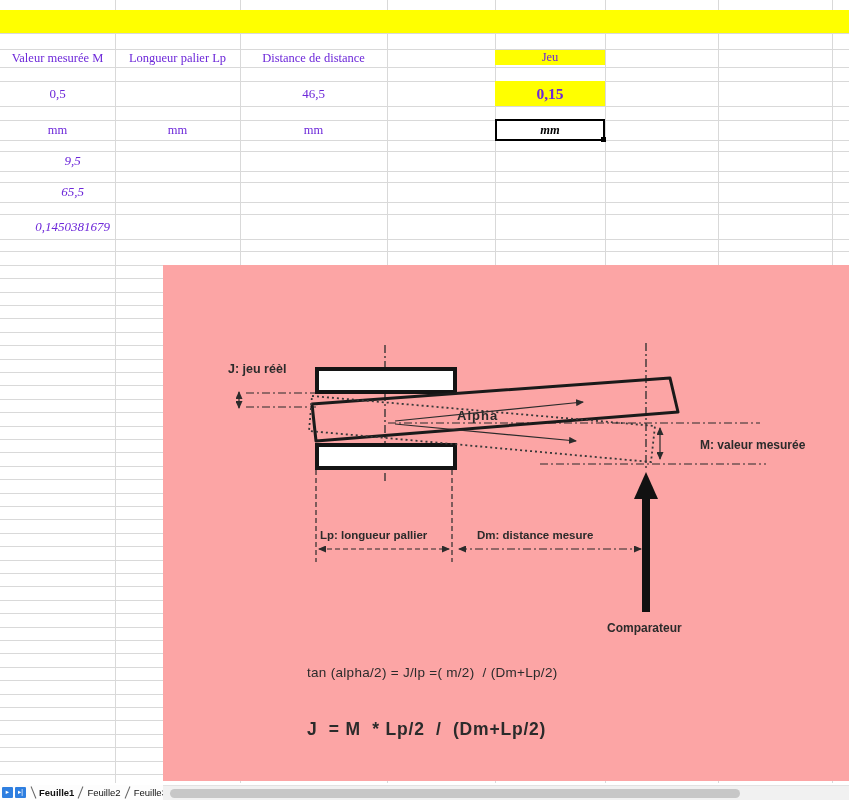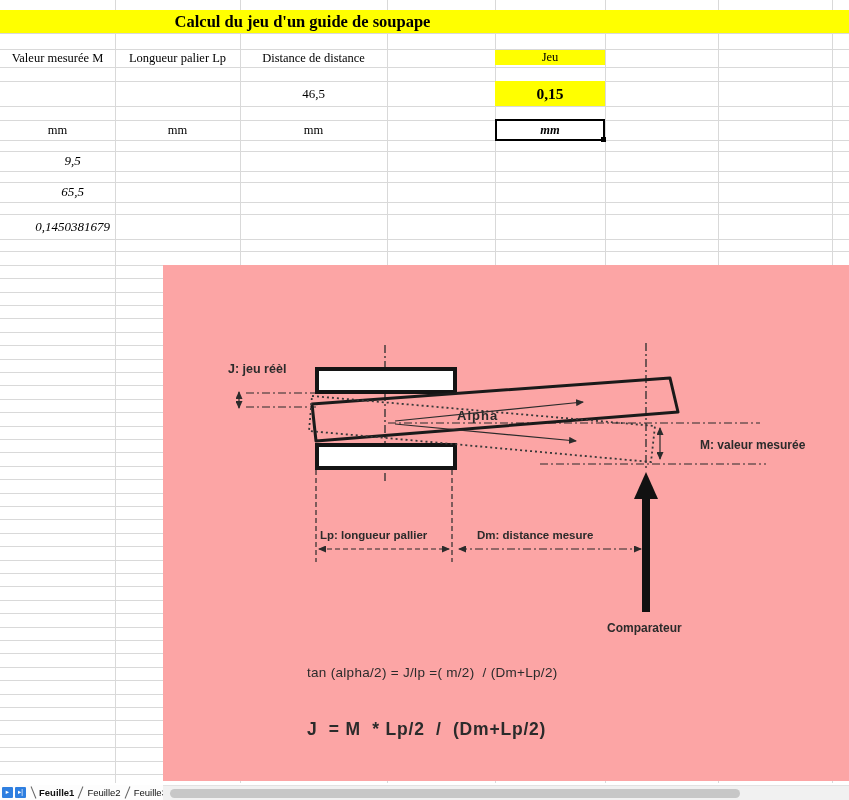--- a/index.html
+++ b/index.html
@@ -3,21 +3,21 @@
 <meta charset="utf-8">
 <style>
   html,body{margin:0;padding:0;background:#fff;}
   #app{position:relative;width:849px;height:800px;background:#fff;overflow:hidden;
        font-family:"Liberation Serif","DejaVu Serif",serif;}
   .vline{position:absolute;top:0;width:1px;height:783px;background:#d9d9d9;}
   .hline{position:absolute;left:0;width:849px;height:1px;background:#d9d9d9;}
   .hgrid{position:absolute;left:0;top:239px;width:849px;height:544px;
          background:repeating-linear-gradient(to bottom,transparent 0px,transparent 12.4px,#d9d9d9 12.4px,#d9d9d9 13.4px);}
   .cell{position:absolute;display:flex;align-items:center;justify-content:center;
-        white-space:nowrap;color:#000000;font-size:12.5px;}
+        white-space:nowrap;color:#6d28d9;font-size:12.5px;}
   .yellow{background:#ffff00;}
   .italic{font-style:italic;font-size:13px;padding-left:15px;}
   .titlebar{position:absolute;left:0;top:10px;width:849px;height:23px;background:#ffff00;}
   .titletext{position:absolute;left:0;top:10px;width:605px;height:23px;
              display:flex;align-items:center;justify-content:center;
              font-weight:bold;font-size:16.5px;color:#000;}
   .selcell{position:absolute;left:495px;top:119px;width:110px;height:22px;
            border:2.4px solid #000;box-sizing:border-box;background:#fff;
            display:flex;align-items:center;justify-content:center;
            font-weight:bold;font-style:italic;font-size:12.5px;}
@@ -61,27 +61,27 @@
   <div class="hline" style="top:239px"></div>
   <div class="vline" style="left:115px"></div>
   <div class="vline" style="left:240px"></div>
   <div class="vline" style="left:387px"></div>
   <div class="vline" style="left:495px"></div>
   <div class="vline" style="left:605px"></div>
   <div class="vline" style="left:718px"></div>
   <div class="vline" style="left:832px"></div>
 
   <div class="titlebar"></div>
-  <div class="titletext">Calcul du jeu d'un guide de soupape</div>
 
   <div class="cell" style="left:0;top:49px;width:115px;height:18px">Valeur mesurée M</div>
   <div class="cell" style="left:115px;top:49px;width:125px;height:18px">Longueur palier Lp</div>
   <div class="cell" style="left:240px;top:49px;width:147px;height:18px">Distance de distance</div>
   <div class="cell yellow" style="left:495px;top:50px;width:110px;height:15px">Jeu</div>
 
+  <div class="cell" style="left:0;top:81px;width:115px;height:25px;font-size:13px">0,5</div>
   <div class="cell" style="left:240px;top:81px;width:147px;height:25px;font-size:13px">46,5</div>
   <div class="cell yellow" style="left:495px;top:81px;width:110px;height:25px;font-weight:bold;font-size:15.5px">0,15</div>
 
   <div class="cell" style="left:0;top:120px;width:115px;height:20px">mm</div>
   <div class="cell" style="left:115px;top:120px;width:125px;height:20px">mm</div>
   <div class="cell" style="left:240px;top:120px;width:147px;height:20px">mm</div>
   <div class="selcell">
     <span>mm</span>
     <span class="fillhandle"></span>
   </div>

